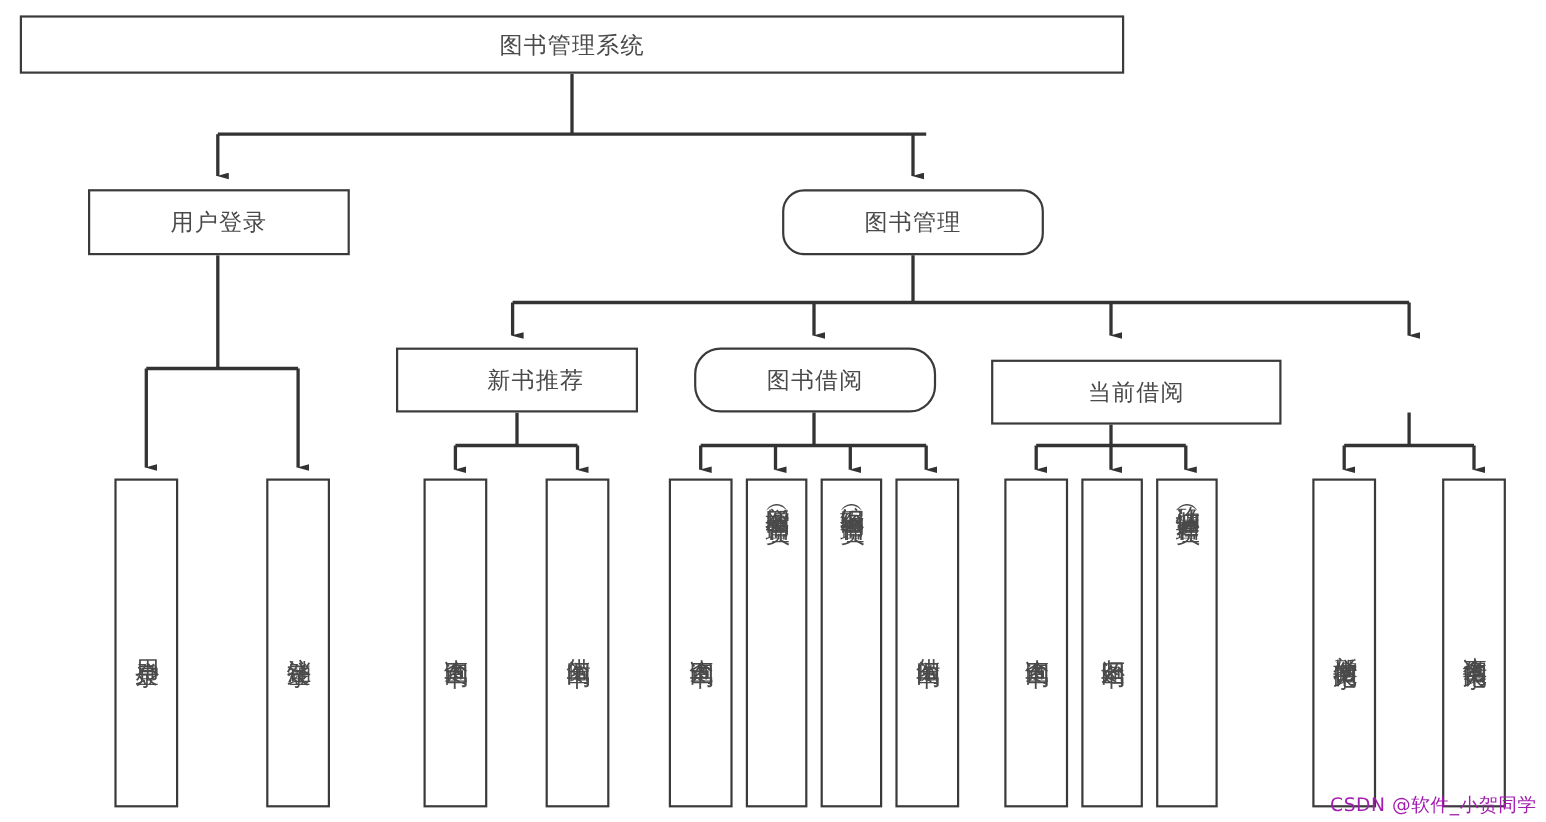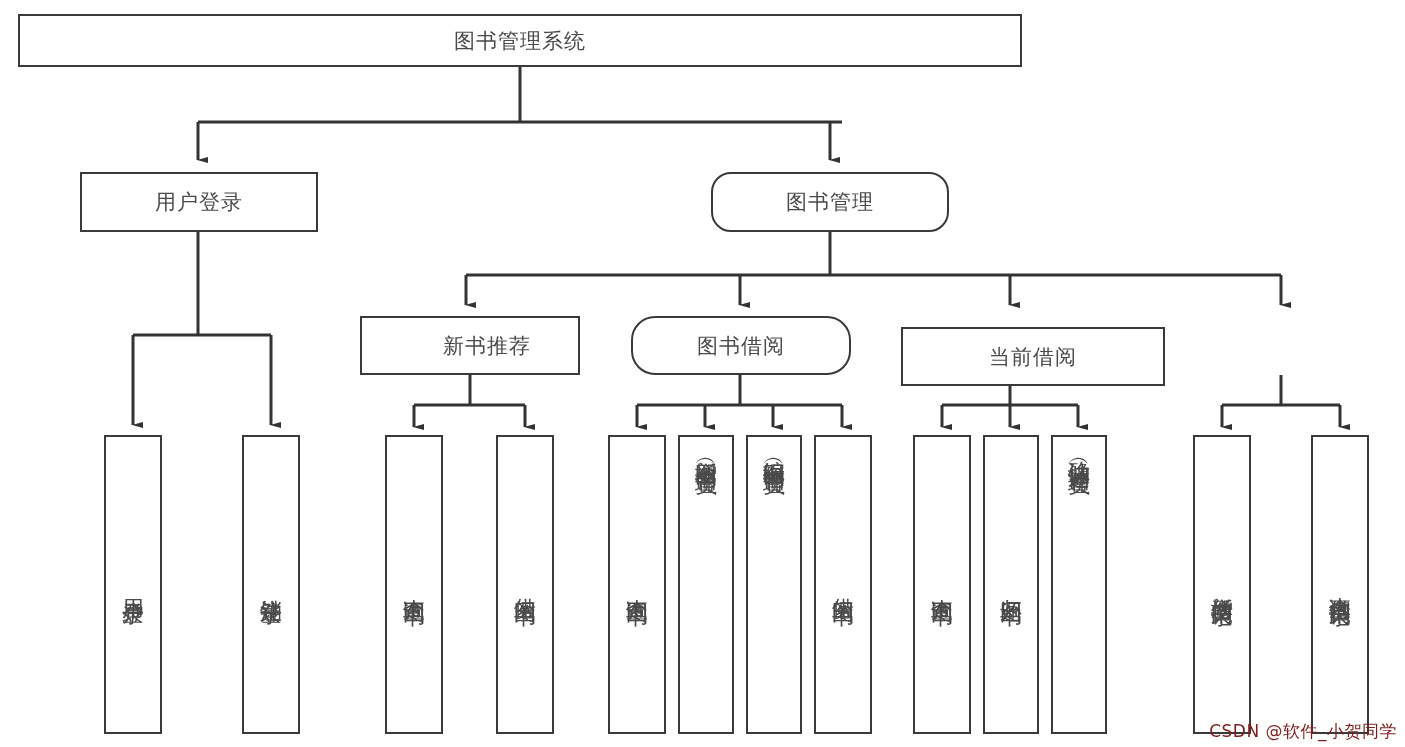--- a/index.html
+++ b/index.html
@@ -55,21 +55,21 @@
     top: 0;
     width: 1405px;
     height: 747px;
     pointer-events: none;
   }
   .watermark {
     position: absolute;
     right: 8px;
     bottom: 4px;
     font-size: 17px;
-    color: #7f1d1d;
+    color: #a21caf;
     white-space: nowrap;
     letter-spacing: 0.5px;
   }
 </style>
 </head>
 <body>
 
 <div id="canvas">
 
   <svg id="wires" viewBox="0 0 1405 747">

